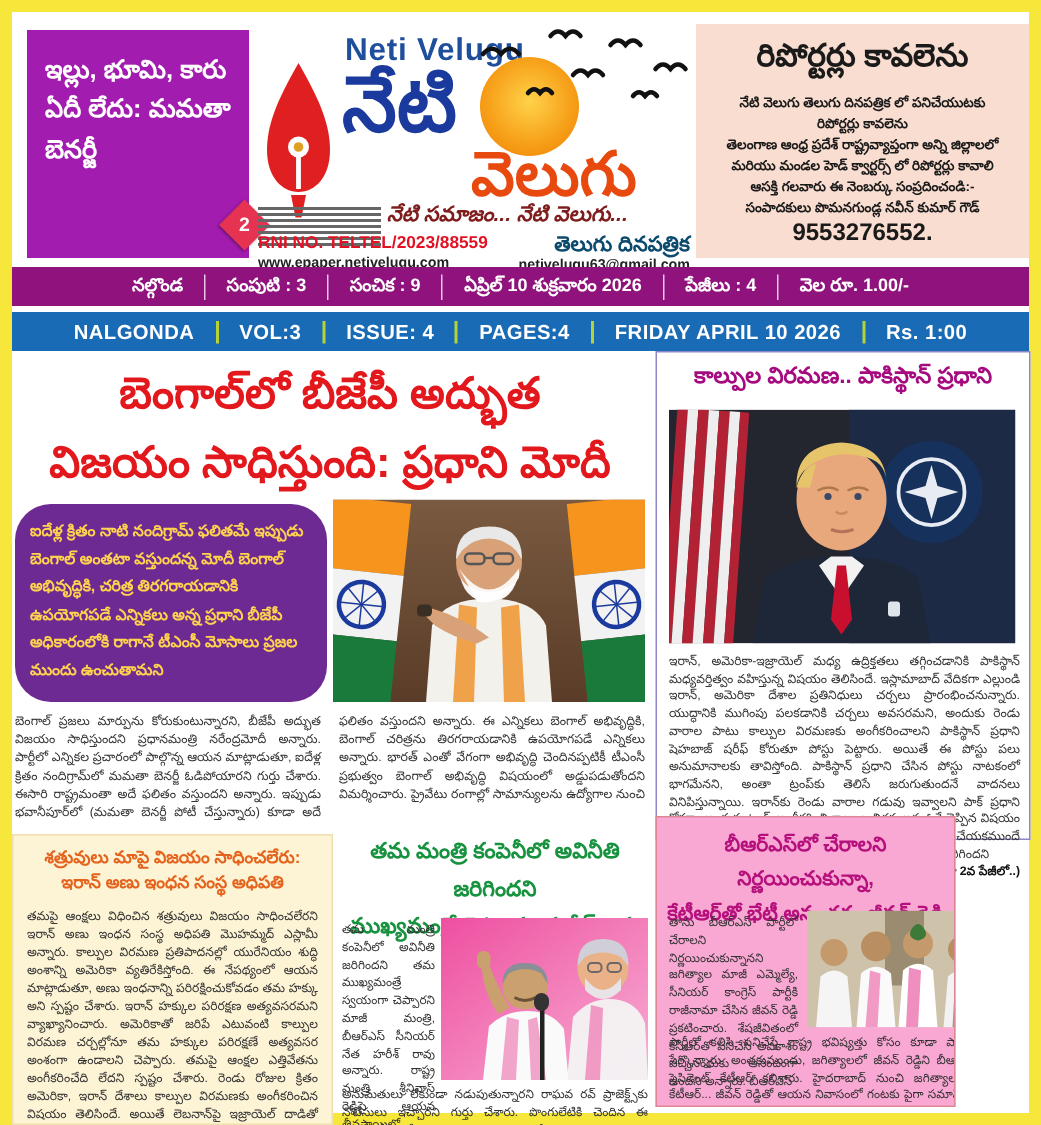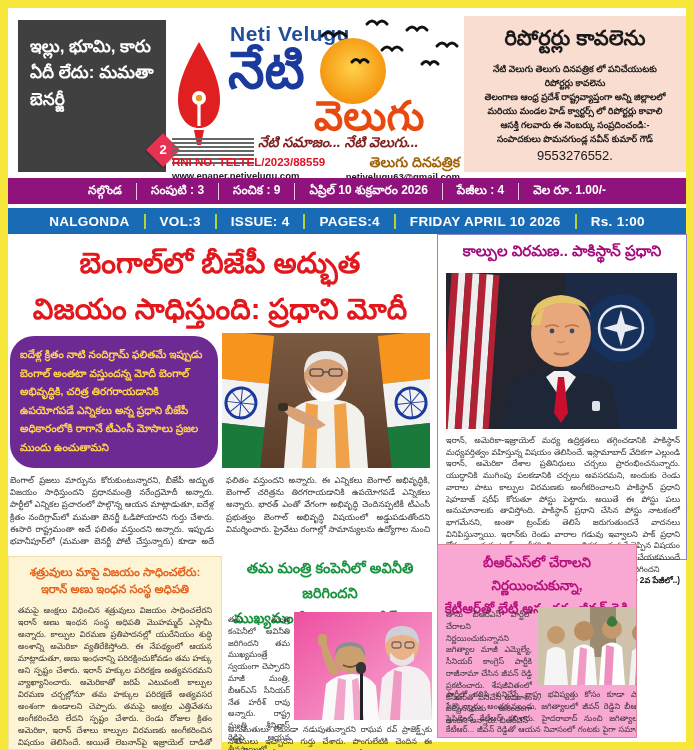--- a/index.html
+++ b/index.html
@@ -3,49 +3,49 @@
 <meta charset="utf-8">
 <style>
   * { margin:0; padding:0; box-sizing:border-box; }
   html,body { width:694px; height:750px; overflow:hidden; }
   body { font-family:"Liberation Sans","DejaVu Sans",sans-serif; background:#f6e73a; }
   .sheet { position:relative; width:694px; height:750px; background:#f6e73a; overflow:hidden; }
   .paper { position:absolute; left:8px; top:8px; width:678px; height:734px; background:#ffffff; }
 
   
   .promo-box { position:absolute; left:18px; top:20px; width:148px; height:152px;
-    background:#404040; color:#fff; padding:14px 10px 10px 12px; font-weight:bold;
+    background:#a21caf; color:#fff; padding:14px 10px 10px 12px; font-weight:bold;
     font-size:17px; line-height:1.55; }
   .promo-badge { position:absolute; right:-9px; bottom:10px; width:24px; height:24px;
     background:#e73352; transform:rotate(45deg); box-shadow:0 1px 2px rgba(0,0,0,.4); }
   .promo-badge span { position:absolute; inset:0; transform:rotate(-45deg);
     color:#fff; font-size:13px; font-weight:bold; display:flex; align-items:center; justify-content:center; }
 
   .masthead { position:absolute; left:172px; top:10px; width:288px; height:162px; }
   .brand-en { position:absolute; left:58px; top:12px; color:#1f4e9c; font-weight:bold; font-size:21px; letter-spacing:.5px; }
   .nib { position:absolute; left:2px; top:30px; }
   .sun { position:absolute; left:148px; top:28px; width:66px; height:66px; border-radius:50%;
     background:radial-gradient(circle at 50% 45%, #ffd24a 0%, #f7a21b 55%, #ef7d00 100%); }
   .birds { position:absolute; left:140px; top:6px; }
   .brand-te1 { position:absolute; left:56px; top:34px; color:#1b3a9e; font-weight:bold; font-size:52px; line-height:1; }
   .brand-te2 { position:absolute; left:142px; top:86px; color:#e8490f; font-weight:bold; font-size:41px; line-height:1;
     text-shadow:0 0 2px #fff,0 0 2px #fff; }
   .speedlines { position:absolute; left:0px; top:128px; width:82px; }
   .speedlines i { display:block; height:2px; background:#666; margin-bottom:2px; }
   .tagline { position:absolute; left:86px; top:124px; color:#7f1d1d; font-weight:bold; font-style:italic; font-size:14px; }
   .rni { position:absolute; left:0px; top:146px; color:#e01223; font-weight:bold; font-size:11.5px; }
-  .paper-type { position:absolute; right:0px; top:144px; color:#a16207; font-weight:bold; font-size:14px; }
+  .paper-type { position:absolute; right:0px; top:144px; color:#0c4a6e; font-weight:bold; font-size:14px; }
   .website { position:absolute; left:0px; top:160px; color:#222; font-weight:bold; font-size:9.5px; }
   .email { position:absolute; right:0px; top:161px; color:#222; font-weight:bold; font-size:9.5px; }
 
   .recruit { position:absolute; left:464px; top:16px; width:222px; height:156px;
     background:#f9ddd0; text-align:center; padding:6px 8px; color:#1a1a1a; }
   .recruit .r-title { font-size:21px; font-weight:bold; margin:4px 0 7px 0; }
   .recruit .r-line { font-size:9px; font-weight:bold; line-height:14px; }
-  .recruit .r-phone { font-size:13px; font-weight:normal; margin-top:2px; }
+  .recruit .r-phone { font-size:16px; font-weight:bold; margin-top:2px; }
 
   
   .bar { position:absolute; left:8px; width:678px; display:flex; align-items:center; justify-content:center; }
   .bar-te { top:178px; height:26px; background:#8f127d; }
   .bar-en { top:208px; height:26px; background:#1a6bb5; }
   .bar span { color:#fff; font-weight:bold; padding:0 14px; white-space:nowrap; }
   .bar-te span { font-size:12px; border-right:1.5px solid #e9c7e2; }
   .bar-te span:last-child { border-right:none; }
   .bar-en span { font-size:13.5px; border-right:2px solid #b5d334; letter-spacing:.3px; }
   .bar-en span:last-child { border-right:none; }

